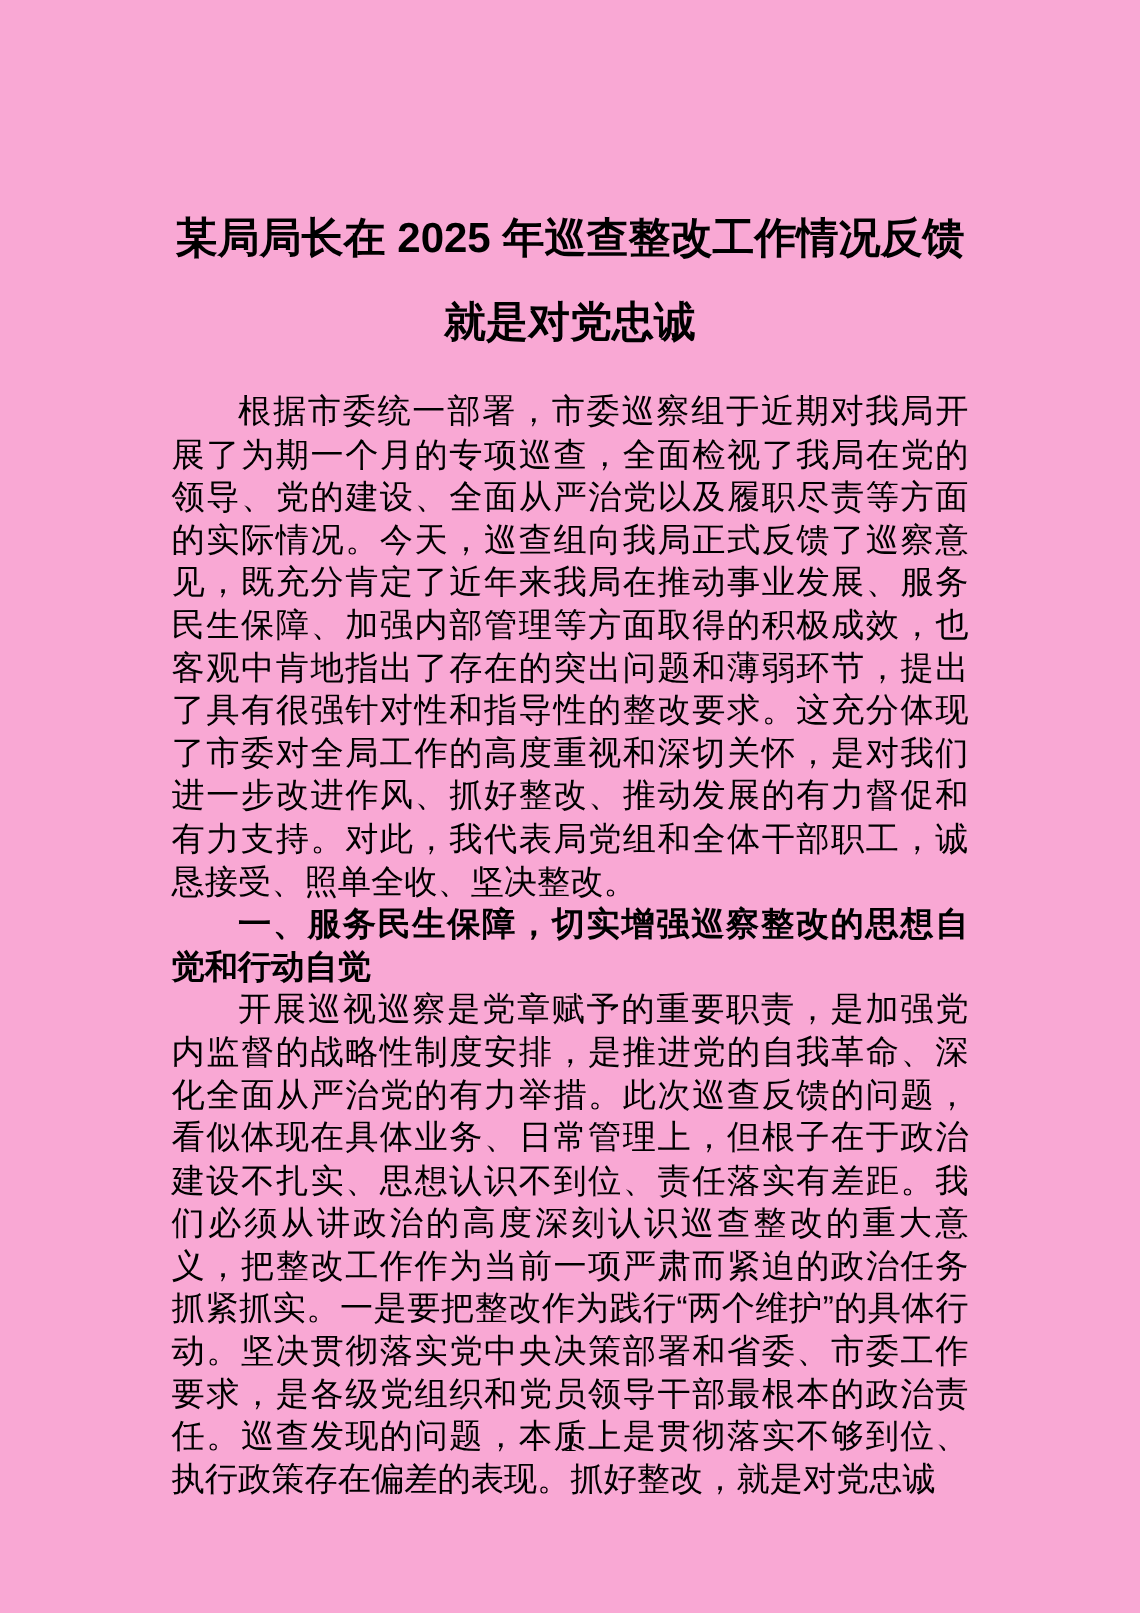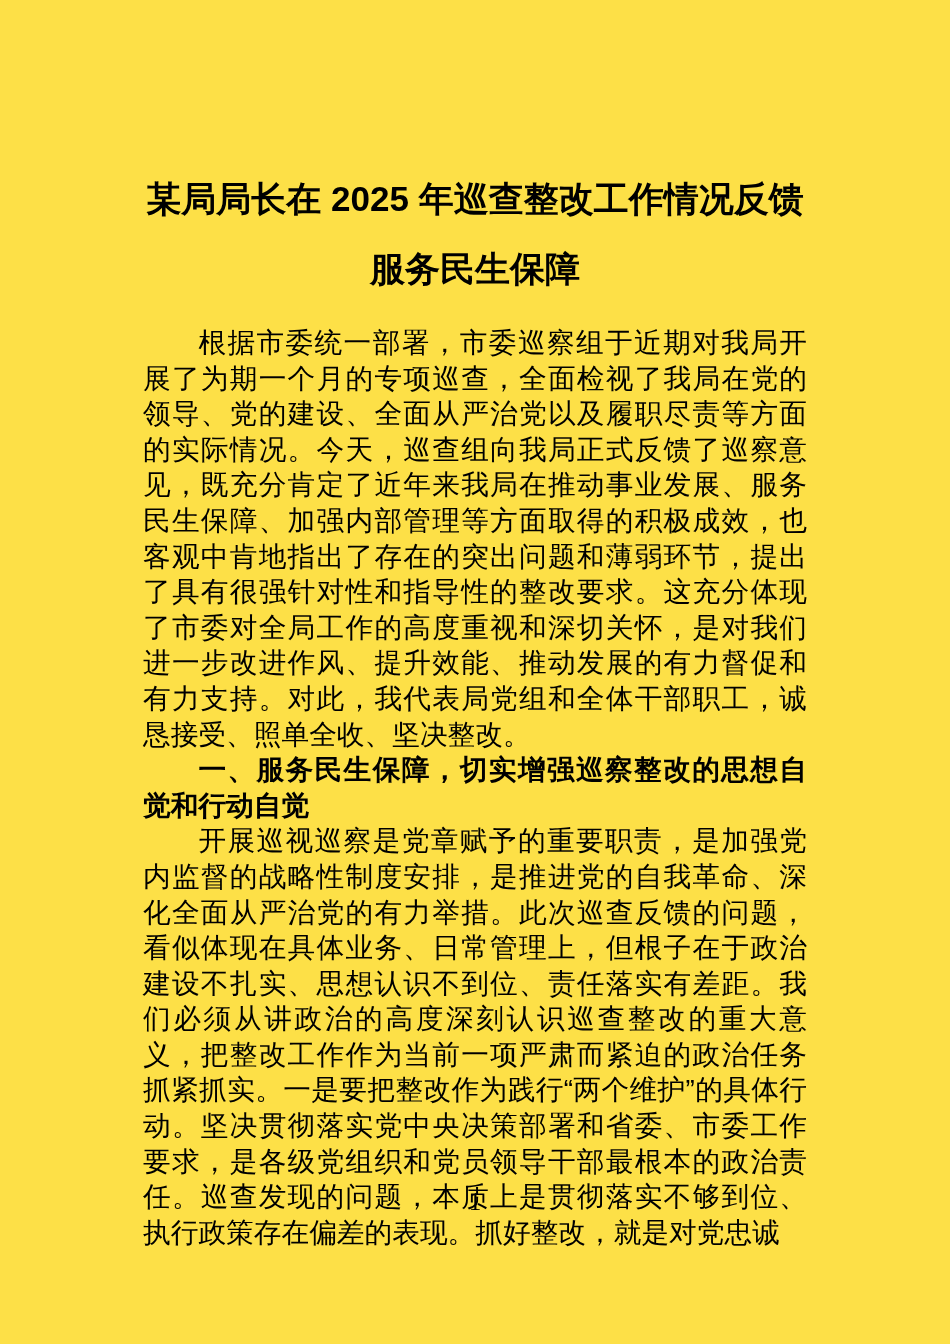--- a/index.html
+++ b/index.html
@@ -13,21 +13,21 @@
     position: relative;
     font-family: "Liberation Sans", "DejaVu Sans", sans-serif;
     color: #000000;
     overflow: hidden;
   }
   .page {
     position: absolute;
     left: 0; top: 0;
     width: 950px;
     height: 1344px;
-    background: #fde047;
+    background: #f9a8d4;
   }
   .content {
     position: absolute;
     left: 143px;
     top: 164px;
     width: 664px;
   }
   .doc-title {
     font-size: 35px;
     font-weight: bold;
@@ -75,25 +75,25 @@
 </style>
 </head>
 <body>
 
 <div class="page">
 
   <div class="content">
 
     <h1 class="doc-title">某局局长在 2025 年巡查整改工作情况反馈</h1>
 
-    <h1 class="doc-title-line2">服务民生保障</h1>
+    <h1 class="doc-title-line2">就是对党忠诚</h1>
 
     <div class="body-block">
 
-      <p class="para">根据市委统一部署，市委巡察组于近期对我局开展了为期一个月的专项巡查，全面检视了我局在党的领导、党的建设、全面从严治党以及履职尽责等方面的实际情况。今天，巡查组向我局正式反馈了巡察意见，既充分肯定了近年来我局在推动事业发展、服务民生保障、加强内部管理等方面取得的积极成效，也客观中肯地指出了存在的突出问题和薄弱环节，提出了具有很强针对性和指导性的整改要求。这充分体现了市委对全局工作的高度重视和深切关怀，是对我们进一步改进作风、提升效能、推动发展的有力督促和有力支持。对此，我代表局党组和全体干部职工，诚恳接受、照单全收、坚决整改。</p>
+      <p class="para">根据市委统一部署，市委巡察组于近期对我局开展了为期一个月的专项巡查，全面检视了我局在党的领导、党的建设、全面从严治党以及履职尽责等方面的实际情况。今天，巡查组向我局正式反馈了巡察意见，既充分肯定了近年来我局在推动事业发展、服务民生保障、加强内部管理等方面取得的积极成效，也客观中肯地指出了存在的突出问题和薄弱环节，提出了具有很强针对性和指导性的整改要求。这充分体现了市委对全局工作的高度重视和深切关怀，是对我们进一步改进作风、抓好整改、推动发展的有力督促和有力支持。对此，我代表局党组和全体干部职工，诚恳接受、照单全收、坚决整改。</p>
 
       <p class="para heading">一、服务民生保障，切实增强巡察整改的思想自觉和行动自觉</p>
 
       <p class="para">开展巡视巡察是党章赋予的重要职责，是加强党内监督的战略性制度安排，是推进党的自我革命、深化全面从严治党的有力举措。此次巡查反馈的问题，看似体现在具体业务、日常管理上，但根子在于政治建设不扎实、思想认识不到位、责任落实有差距。我们必须从讲政治的高度深刻认识巡查整改的重大意义，把整改工作作为当前一项严肃而紧迫的政治任务抓紧抓实。一是要把整改作为践行“两个维护”的具体行动。坚决贯彻落实党中央决策部署和省委、市委工作要求，是各级党组织和党员领导干部最根本的政治责任。巡查发现的问题，本质上是贯彻落实不够到位、执行政策存在偏差的表现。抓好整改，就是对党忠诚</p>
 
     </div>
 
   </div>
 
   <div class="page-number">1</div>

